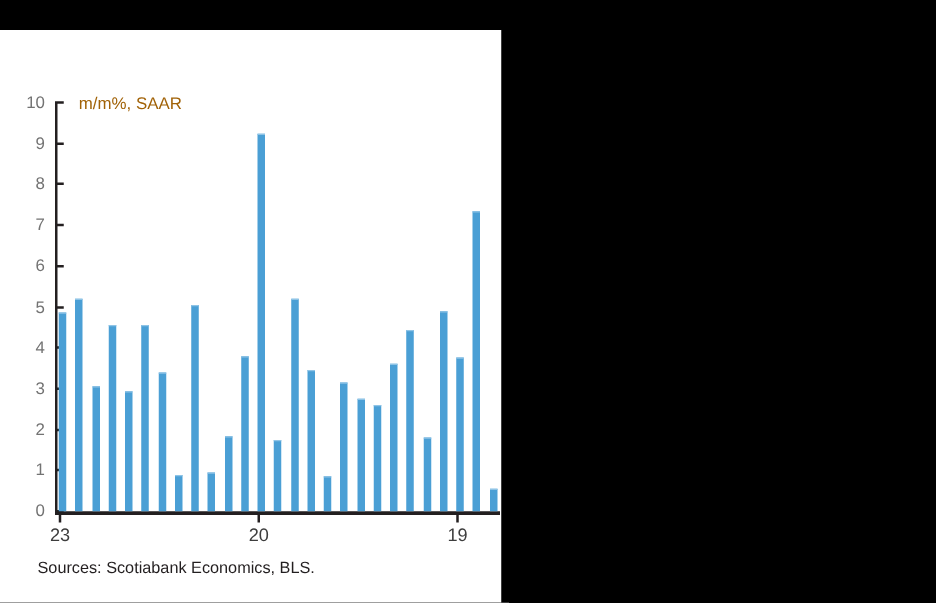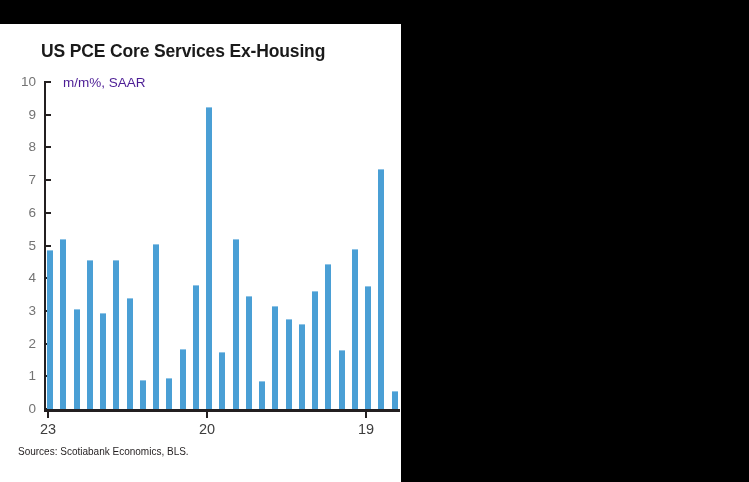--- a/index.html
+++ b/index.html
@@ -30,21 +30,21 @@
     font-weight: bold;
     color: #1a1a1a;
     letter-spacing: -0.15px;
     white-space: nowrap;
   }
   #subtitle {
     position: absolute;
     left: 63px;
     top: 51px;
     font-size: 13.5px;
-    color: #4c1d95;
+    color: #a16207;
     white-space: nowrap;
   }
   
   #y-axis-line {
     position: absolute;
     left: 44px;
     top: 58px;
     width: 2px;
     height: 329px;
     background: #231f20;
@@ -100,33 +100,32 @@
   .bar {
     position: absolute;
     bottom: 0;
     width: 6px;
     background: #4a9fd5;
     border-top: 1.5px solid #8fc4e6;
     box-sizing: border-box;
   }
   #source-note {
     position: absolute;
-    left: 18px;
+    left: 30px;
     top: 422px;
-    font-size: 10px;
+    font-size: 13px;
     color: #231f20;
     white-space: nowrap;
   }
 </style>
 </head>
 <body>
 
 <div id="chart-card">
 
-  <div id="chart-title">US PCE Core Services Ex-Housing</div>
   <div id="subtitle">m/m%, SAAR</div>
 
   <div id="y-axis-line"></div>
   <div id="x-axis-line"></div>
 
   <div id="y-ticks-layer">
       <div class="y-tick" style="top: 57px;"></div>
       <div class="y-tick" style="top: 89.7px;"></div>
       <div class="y-tick" style="top: 122.4px;"></div>
       <div class="y-tick" style="top: 155.1px;"></div>

